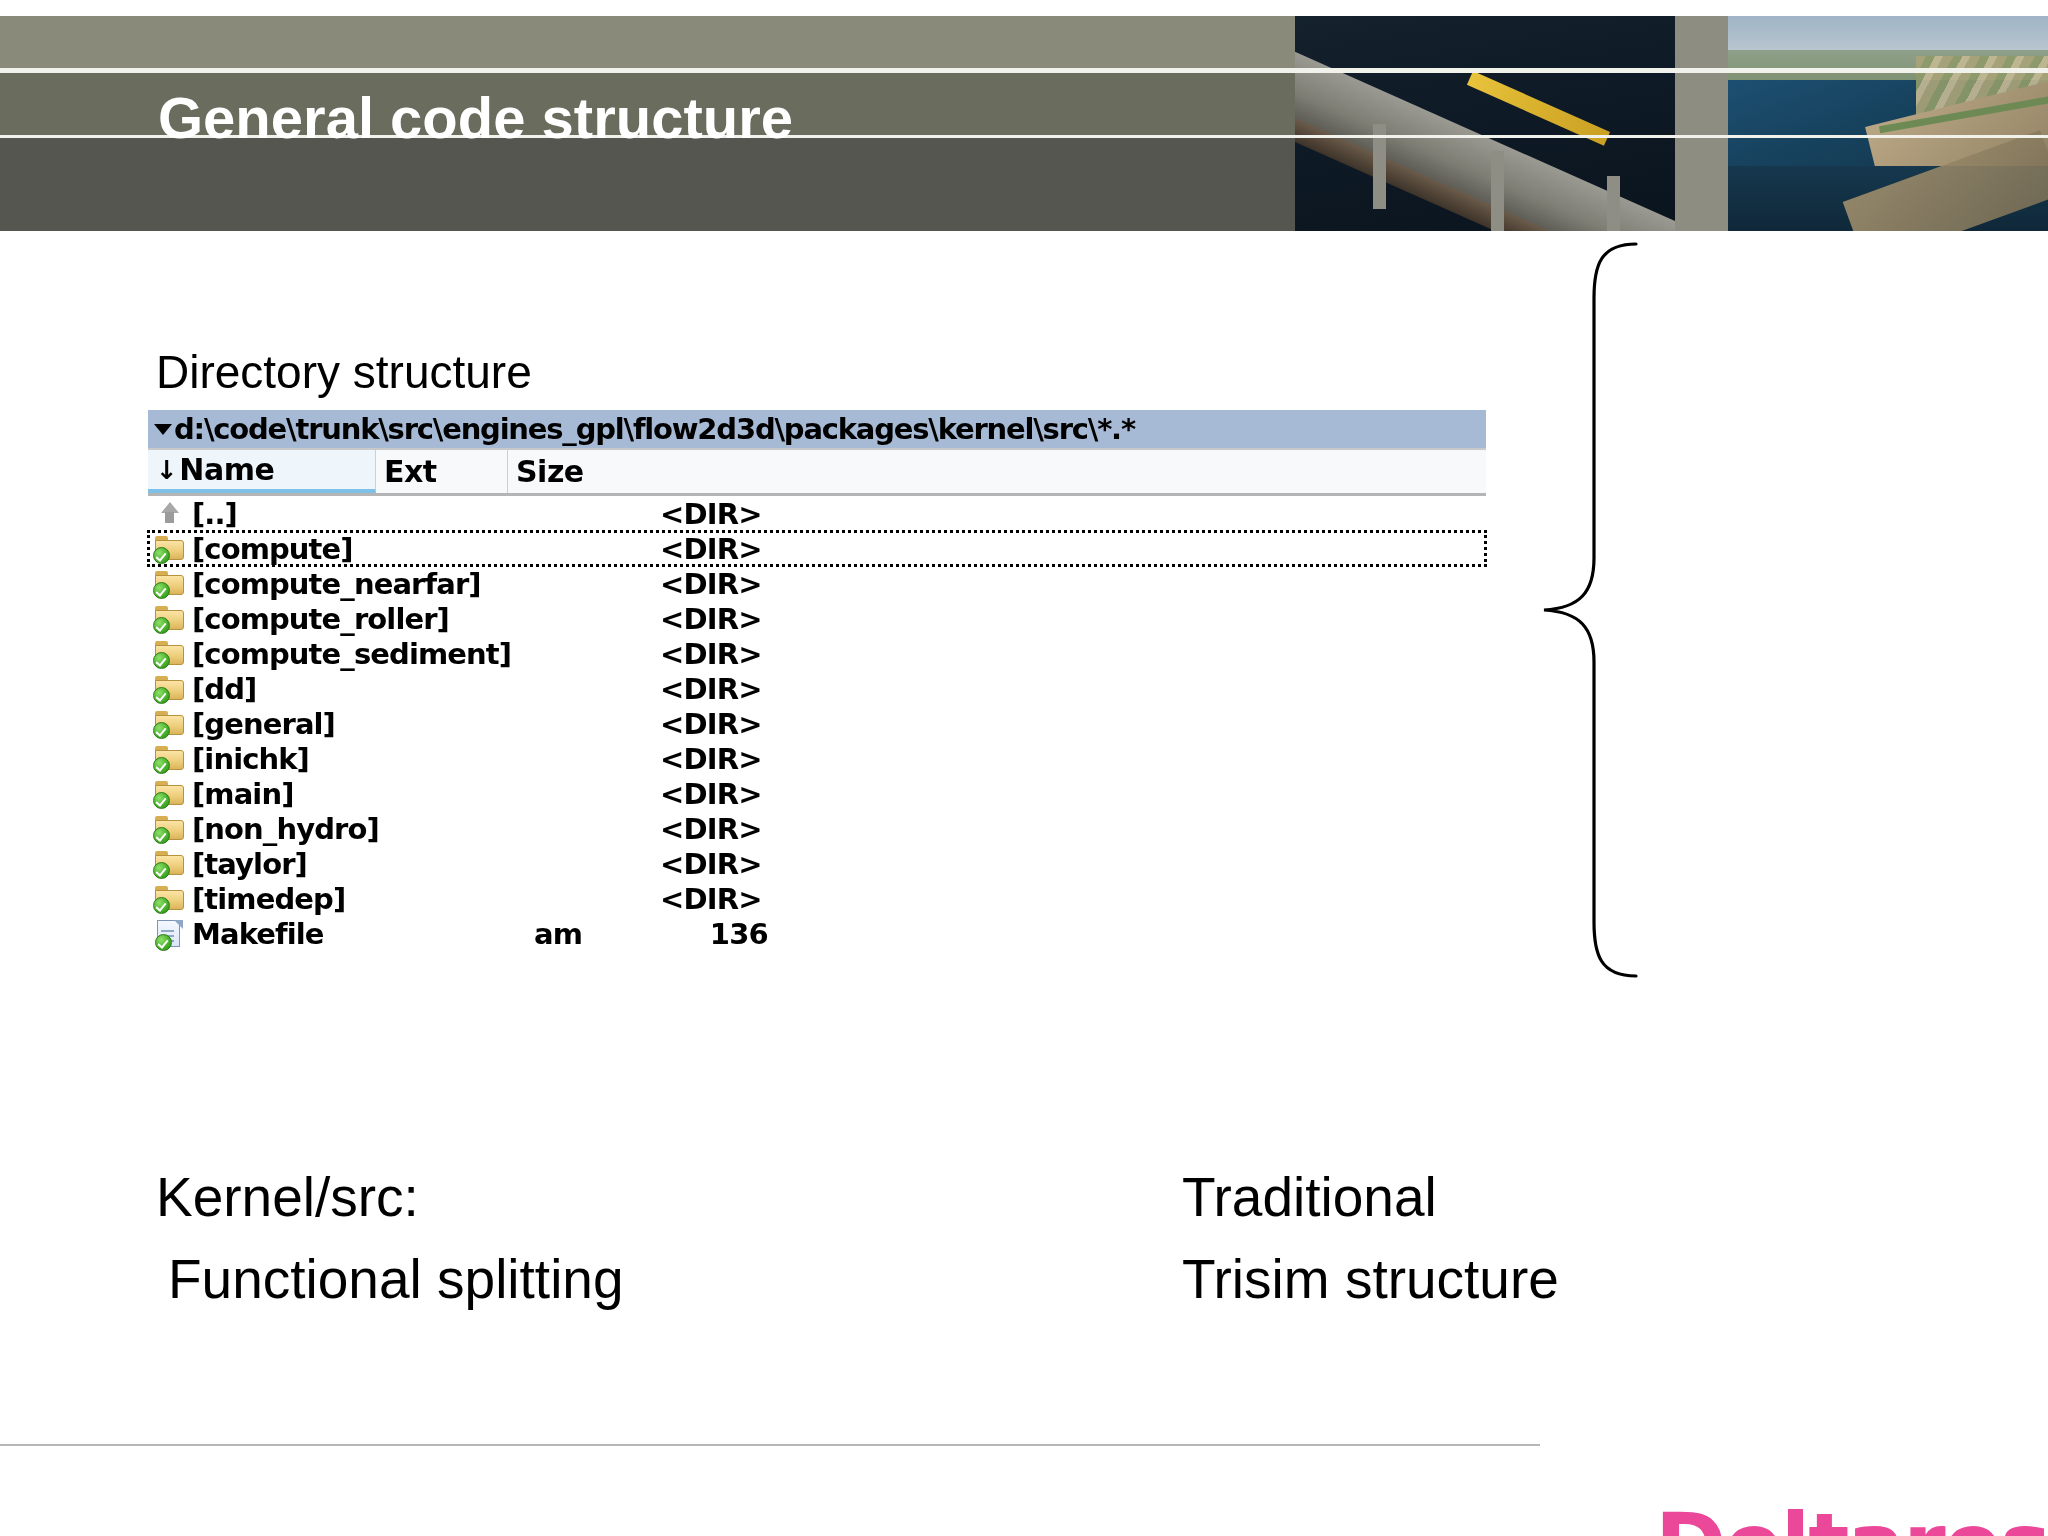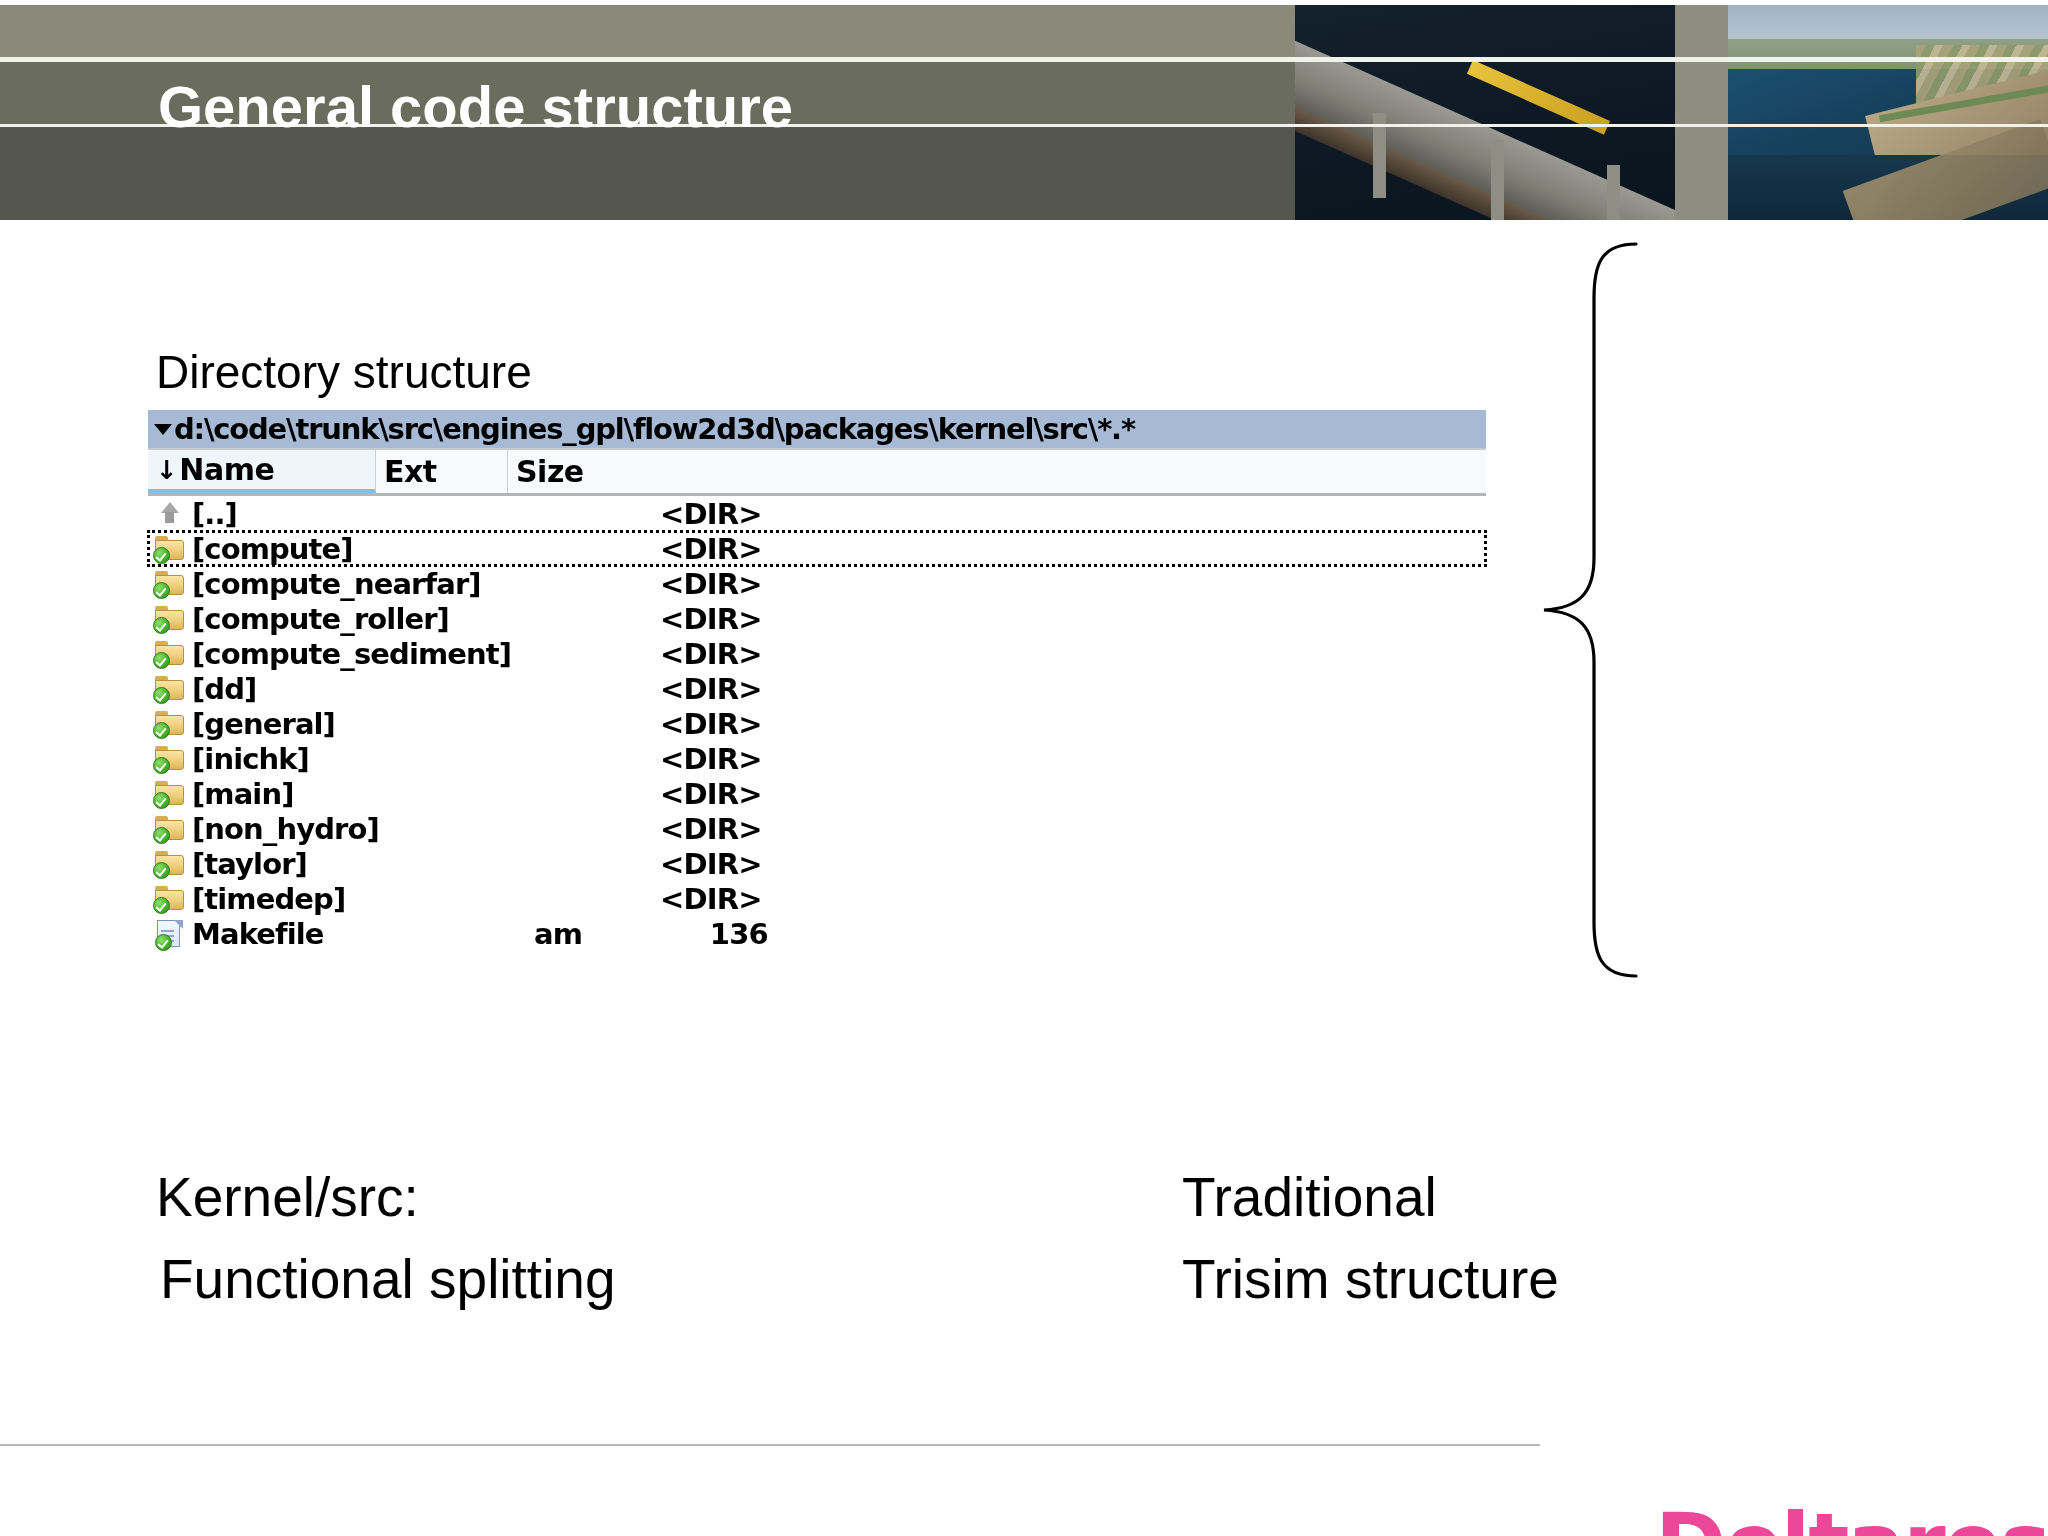--- a/index.html
+++ b/index.html
@@ -11,21 +11,21 @@
     height: 1536px;
     background: #ffffff;
     font-family: "Liberation Sans", sans-serif;
     overflow: hidden;
     position: relative;
   }
 
   
   .header {
     position: absolute;
-    left: 0; top: 5px;
+    left: 0; top: 16px;
     width: 2048px;
     height: 180px;
   }
   .band-top {
     position: absolute;
     left: 0; top: 0;
     width: 2048px; height: 52px;
     background: #898a79;
   }
   .band-mid {
@@ -404,21 +404,21 @@
   }
 
   
   .cap {
     position: absolute;
     font-size: 55px;
     color: #000000;
     white-space: nowrap;
   }
   .cap-l1 { left: 156px; top: 1165px; }
-  .cap-l2 { left: 160px; top: 1247px; }
+  .cap-l2 { left: 168px; top: 1247px; }
   .cap-r1 { left: 1182px; top: 1165px; }
   .cap-r2 { left: 1182px; top: 1247px; }
 
   
   .footer-rule {
     position: absolute;
     left: 0; top: 1444px;
     width: 1540px; height: 2px;
     background: #b7b7b7;
   }

